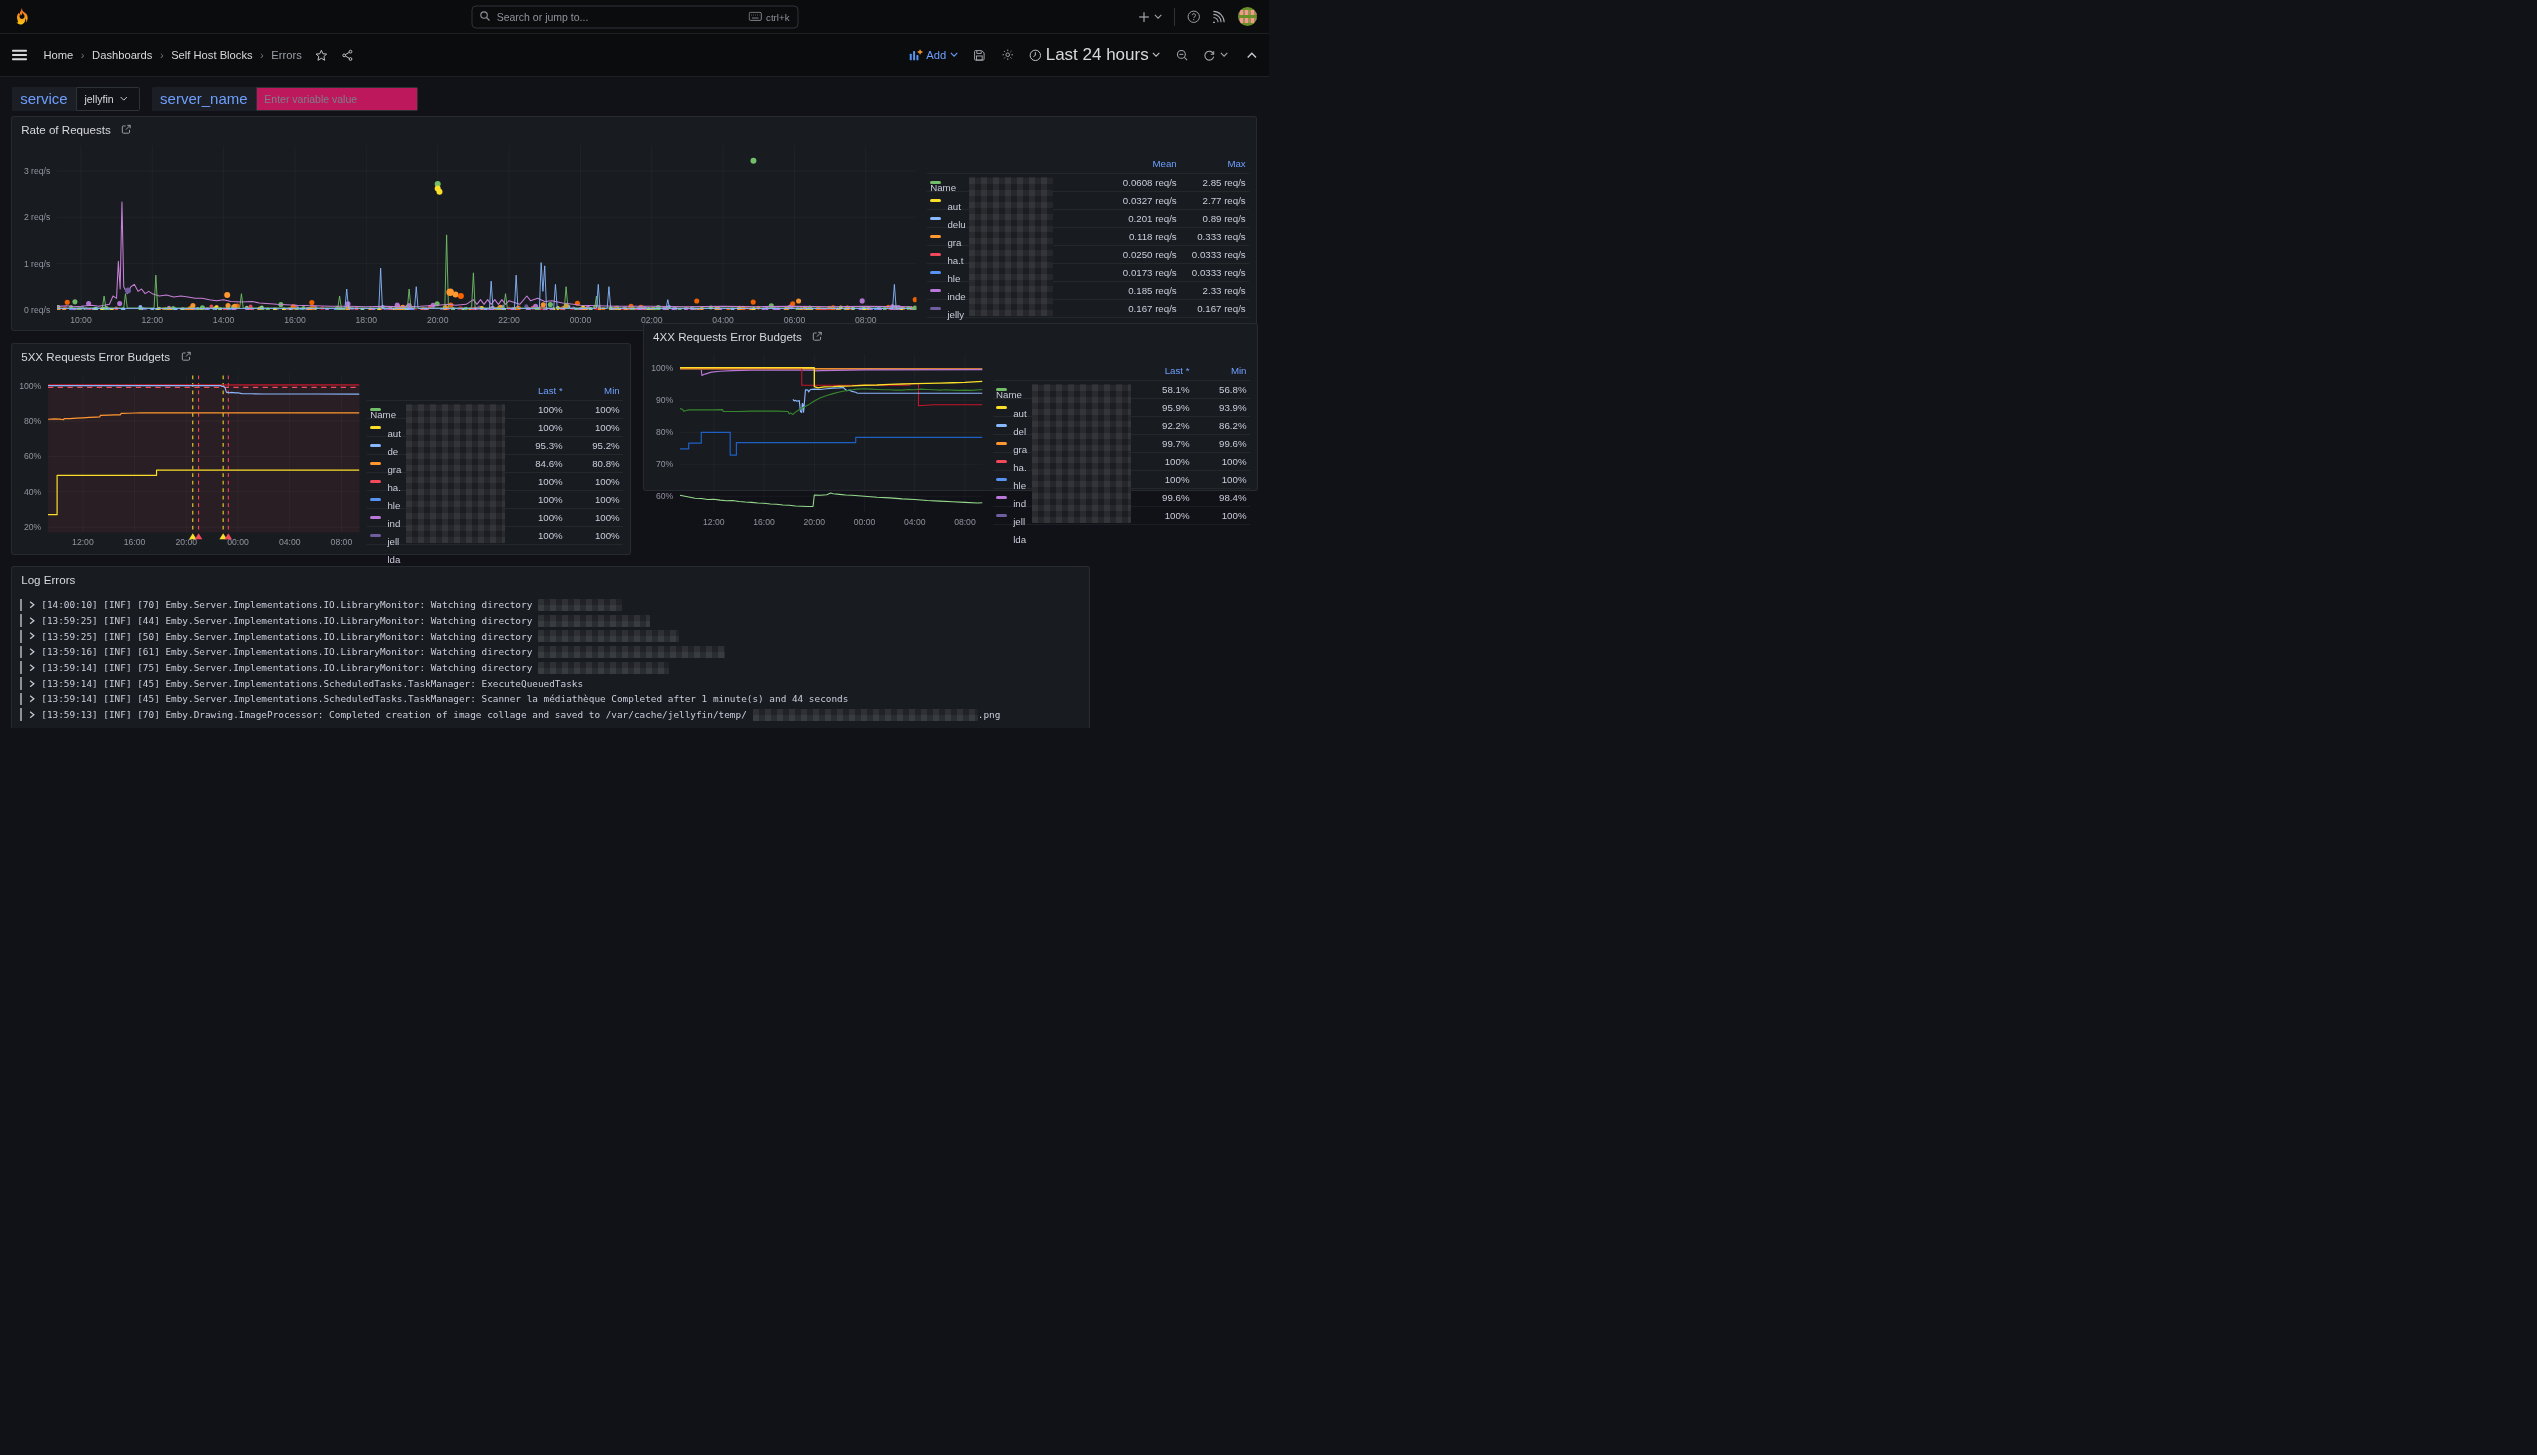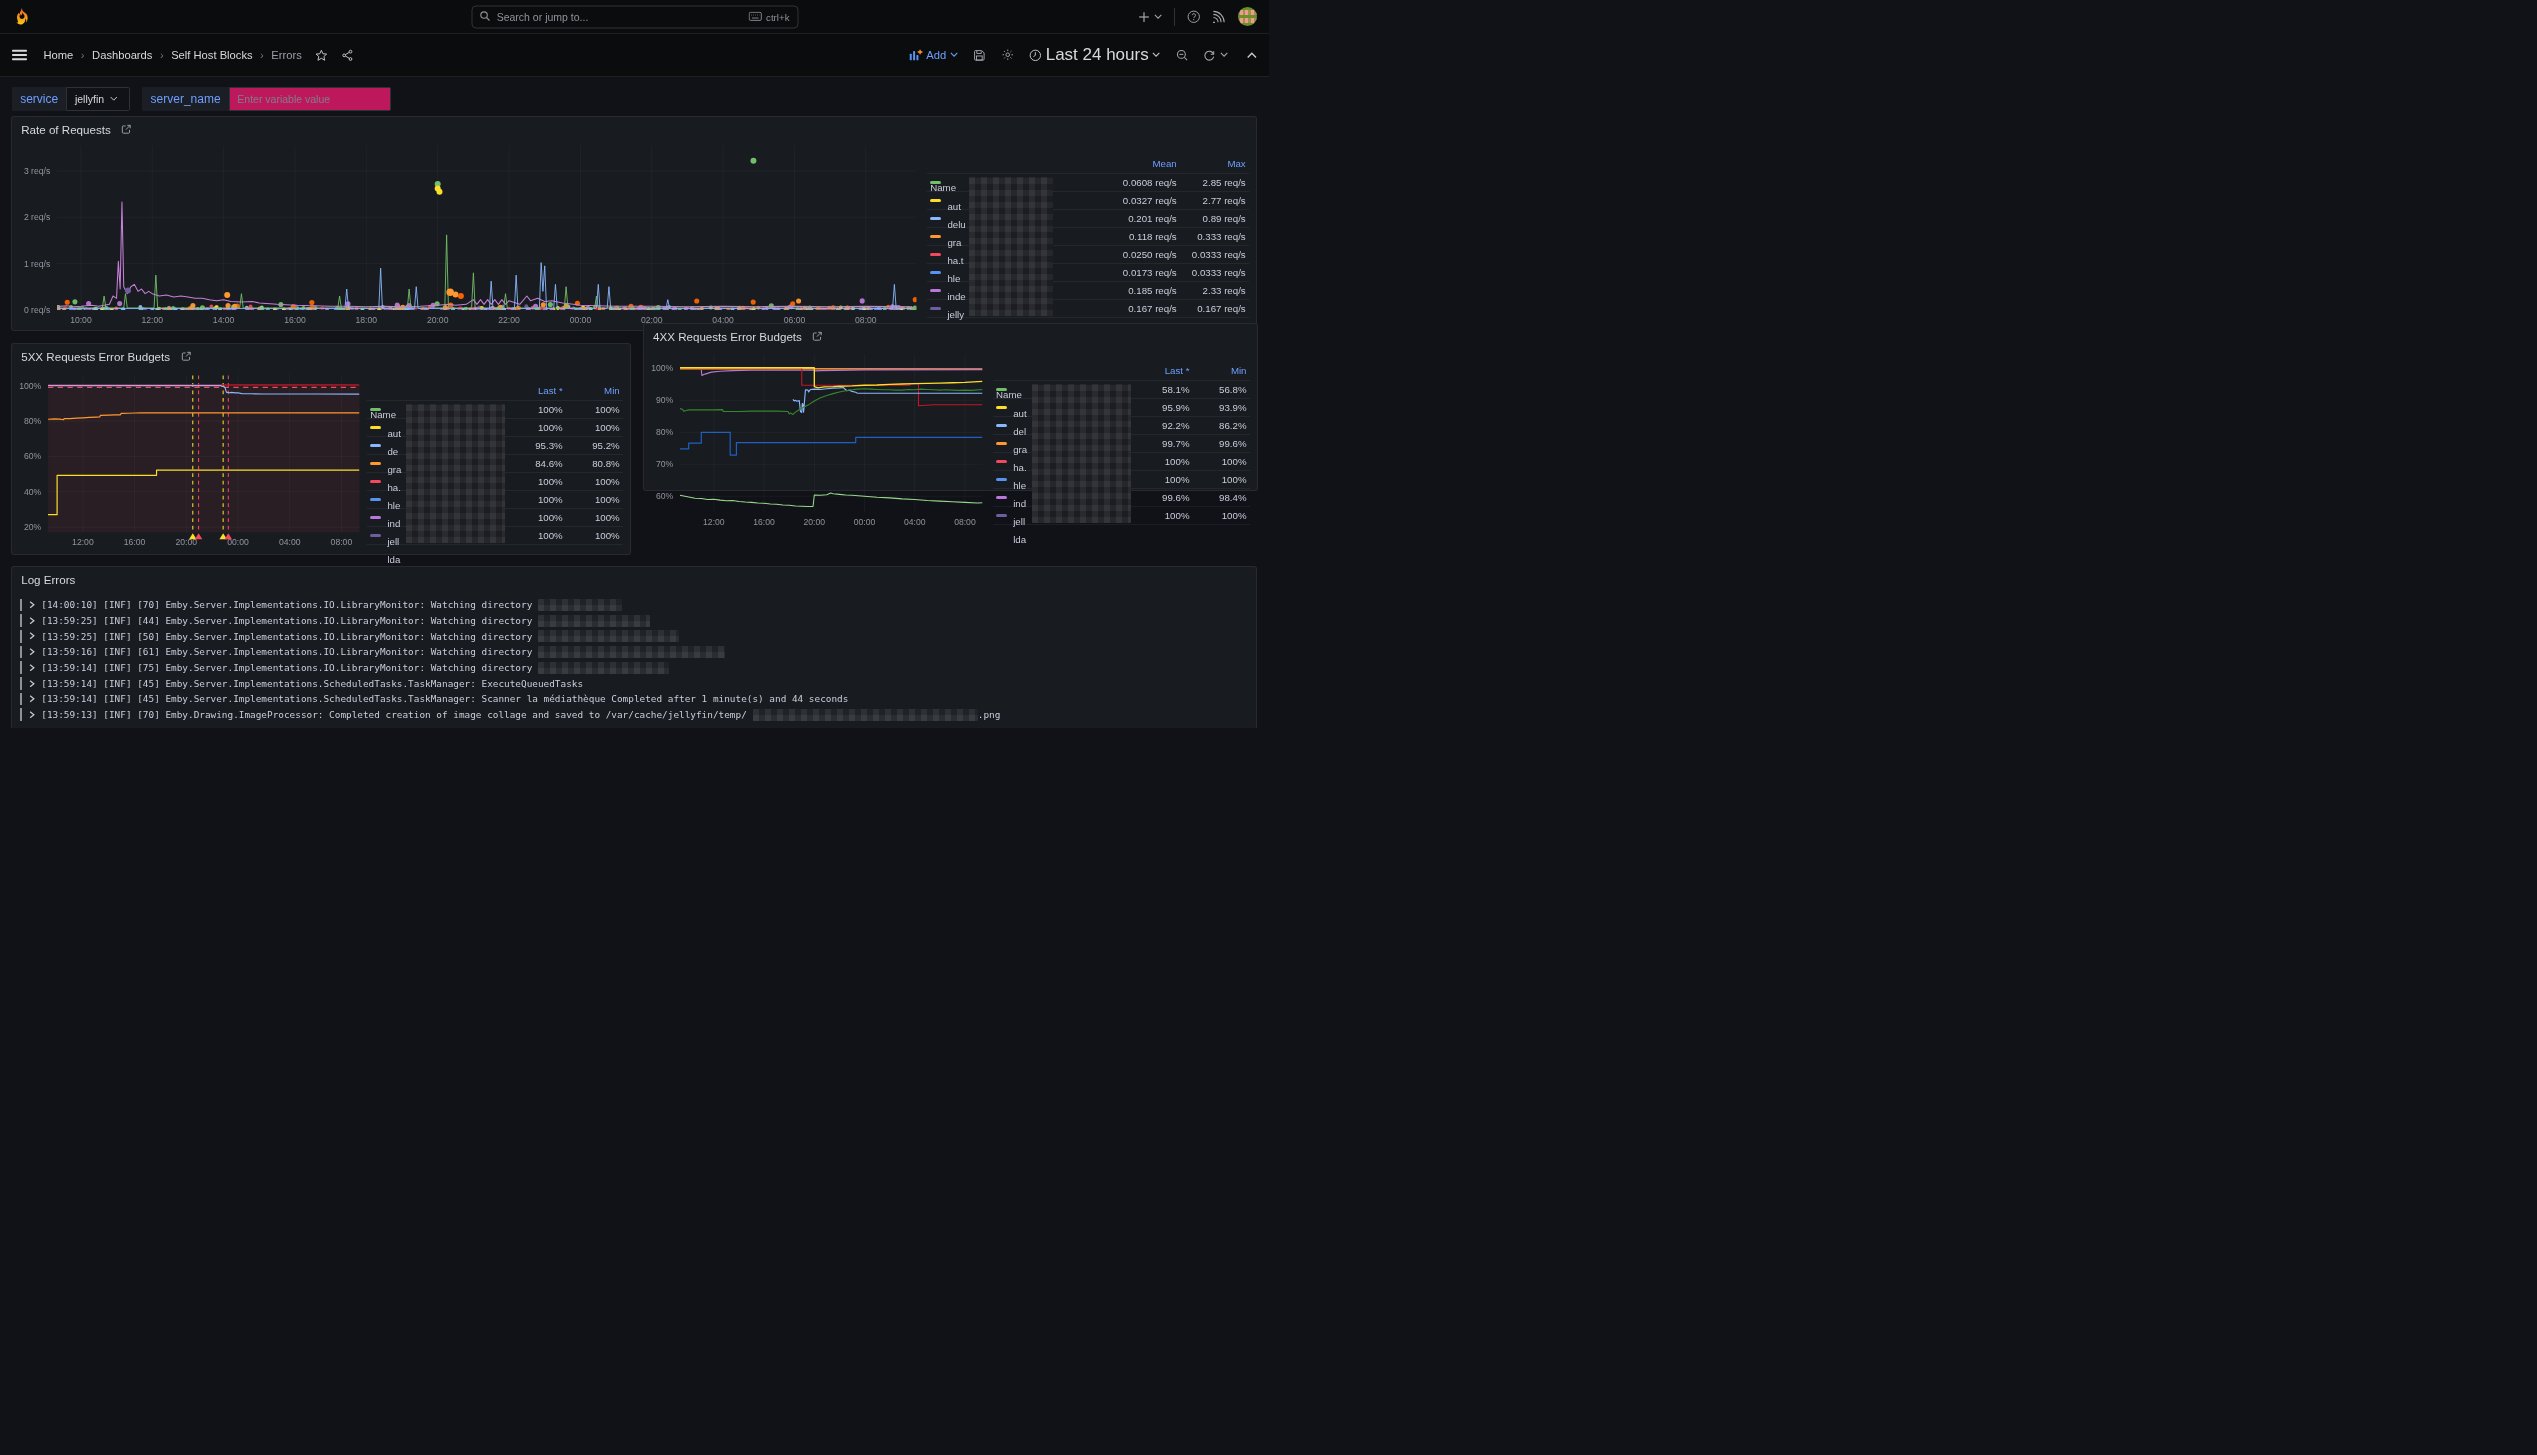--- a/index.html
+++ b/index.html
@@ -35,21 +35,21 @@
   .crumb.current { color:#9a9fa7; cursor:default; }
   .crumb-sep { color:#6f747b; }
   .crumb-icons { display:flex; align-items:center; gap:13.5px; margin-left:13.5px; }
   .toolbar-right { margin-left:auto; display:flex; align-items:center; gap:15px; }
   .add-label { color:#6e9fff; font-size:11.2px; }
   .time-label { color:#d8d9dd; font-size:17px; }
 
   
   .vars { display:flex; align-items:center; gap:12px; padding:9.7px 12px 0 12px; height:34px; }
   .var-group { display:flex; align-items:stretch; height:24px; }
-  .var-label { background:#1b1e24; color:#6e9fff; display:flex; align-items:center; padding:0 8.2px; font-size:12px; border-radius:1.5px 0 0 1.5px; }
+  .var-label { background:#1b1e24; color:#6e9fff; display:flex; align-items:center; padding:0 8.2px; font-size:15px; border-radius:1.5px 0 0 1.5px; }
   .var-control { border:0.7px solid #2c3235; background:#111217; color:#d8d9dd; display:flex; align-items:center; gap:6px; padding:0 7.5px; min-width:64px; border-radius:0 1.5px 1.5px 0; font-size:10.5px; cursor:pointer; }
   .var-input { border:0.7px solid #2c3235; background:#be185d; color:#d8d9dd; padding:0 7.5px; width:162px; font-size:10.5px; border-radius:0 1.5px 1.5px 0; font-family:"Liberation Sans", sans-serif; }
   .var-input::placeholder { color:#7b8087; }
 
   
   .panel { position:absolute; background:#181b1f; border:0.7px solid rgba(204,204,220,0.09); border-radius:3px; }
   .panel-header { height:24px; display:flex; align-items:center; gap:10.5px; padding:0 9px; }
   .panel-title { color:#d8d9dd; font-size:11.6px; font-weight:500; }
   .panel-body { display:flex; height:calc(100% - 24px); }
   .chart-host { flex:1; position:relative; }
@@ -1019,21 +1019,21 @@
           <span class="lg-pill" style="background: rgb(112, 93, 160);"></span>
           <span class="lg-name">lda</span>
           <span class="lg-val" style="width: 69px;">100%</span>
           <span class="lg-val" style="width: 57px;">100%</span>
         </div>
         <div class="censor" style="left: 39px; top: 36px; width: 99px; height: 139px;"></div>
       </div>
   </div>
 </section>
 
-<section class="panel" id="panel-logs" style="left:11.2px;top:566px;width:1246px;height:196px;">
+<section class="panel" id="panel-logs" style="left:11.2px;top:566px;width:1079px;height:196px;">
   <div class="panel-header">
     <span class="panel-title">Log Errors</span>
   </div>
   <div class="log-rows" id="log-rows">
       <div class="log-row">
         <span class="log-bar"></span>
         <span class="log-chevron">
           <svg width="6" height="7.5" viewBox="0 0 8 10" fill="none" stroke="#ccccdc" stroke-width="1.6">
             <polyline points="1.5,1 6.5,5 1.5,9"></polyline>
           </svg>

